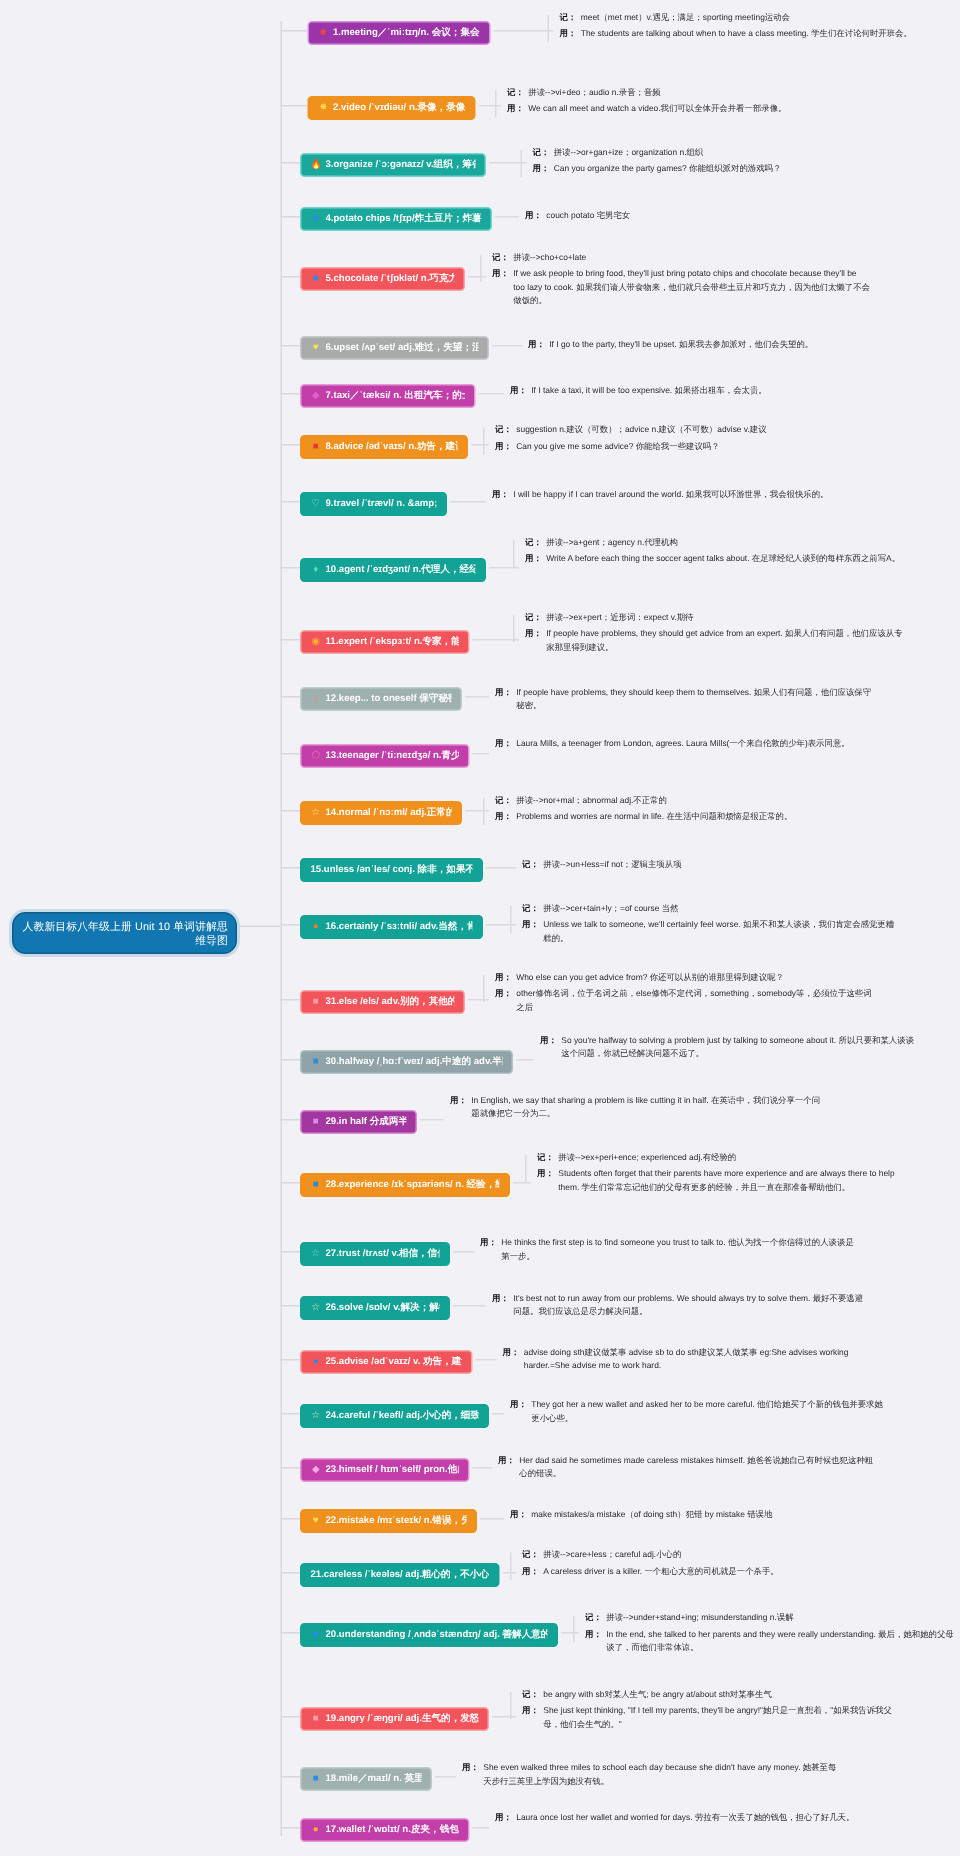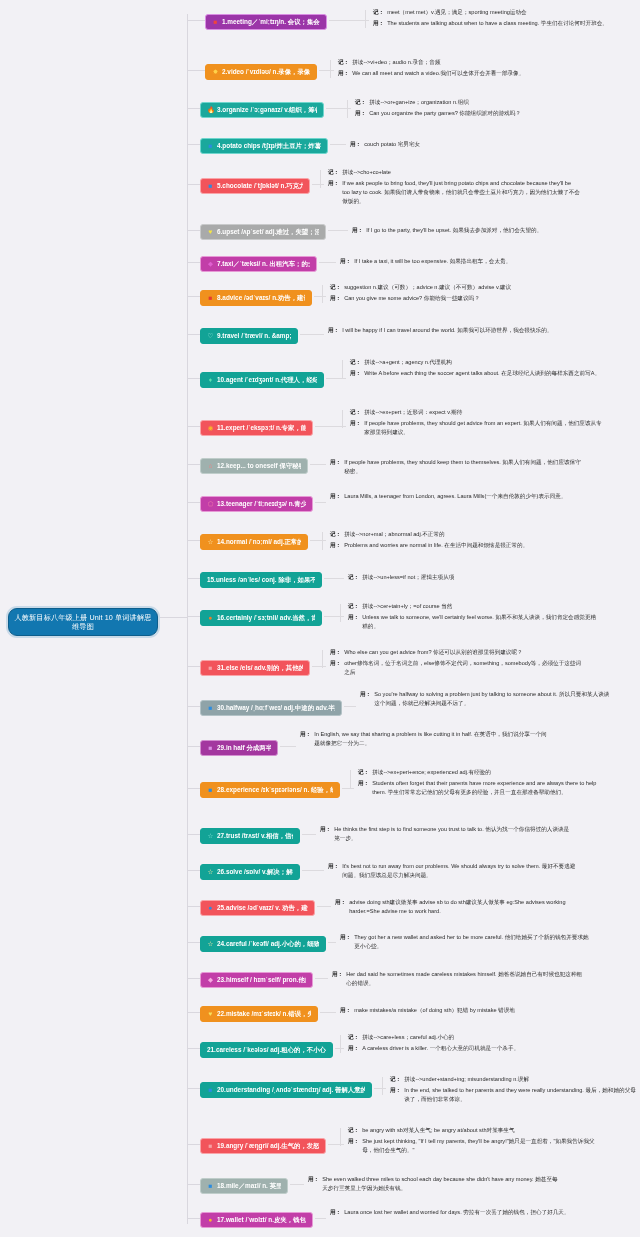--- a/index.html
+++ b/index.html
@@ -32,21 +32,21 @@
   
   .root{
     position:absolute;left:8px;top:608px;
     width:150px;box-sizing:border-box;
     background:#1277b0;
     border:1px solid #0d5e8c;
     border-radius:9px;
     color:#ffffff;
     font-size:7.2px;line-height:1.25;
     padding:4px 5px;
-    text-align:center;
+    text-align:right;
     letter-spacing:.1px;
     box-shadow:0 0 0 2px rgba(18,119,176,.18);
   }
 
   
   .node{
     position:absolute;
     box-sizing:border-box;
     display:flex;align-items:center;gap:3px;
     padding:3px 6px;

